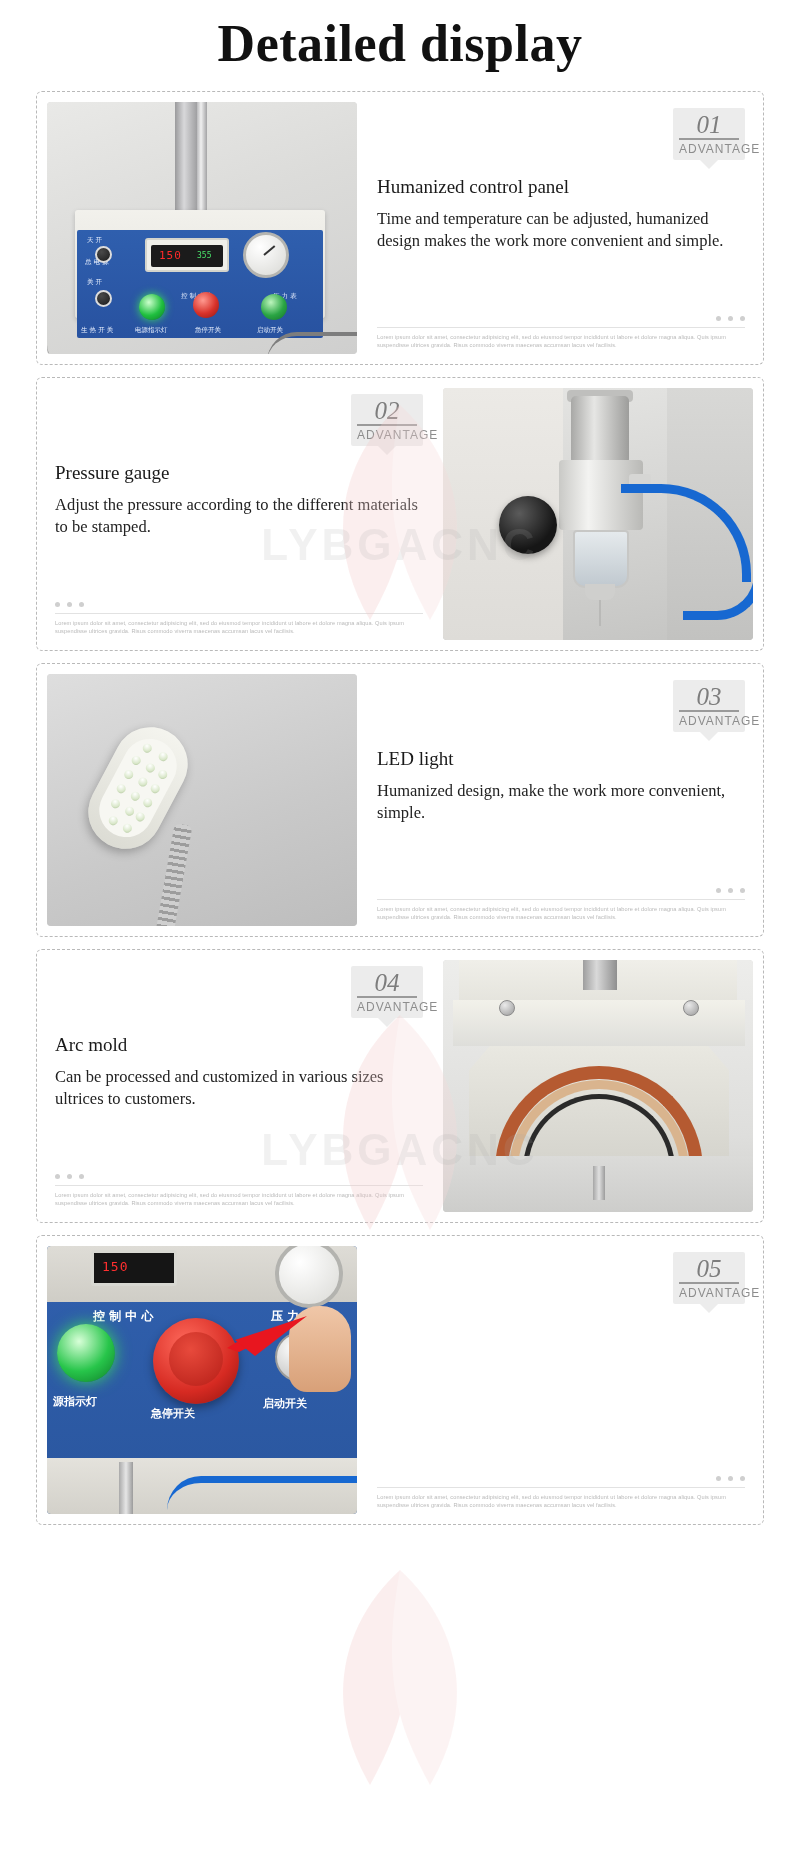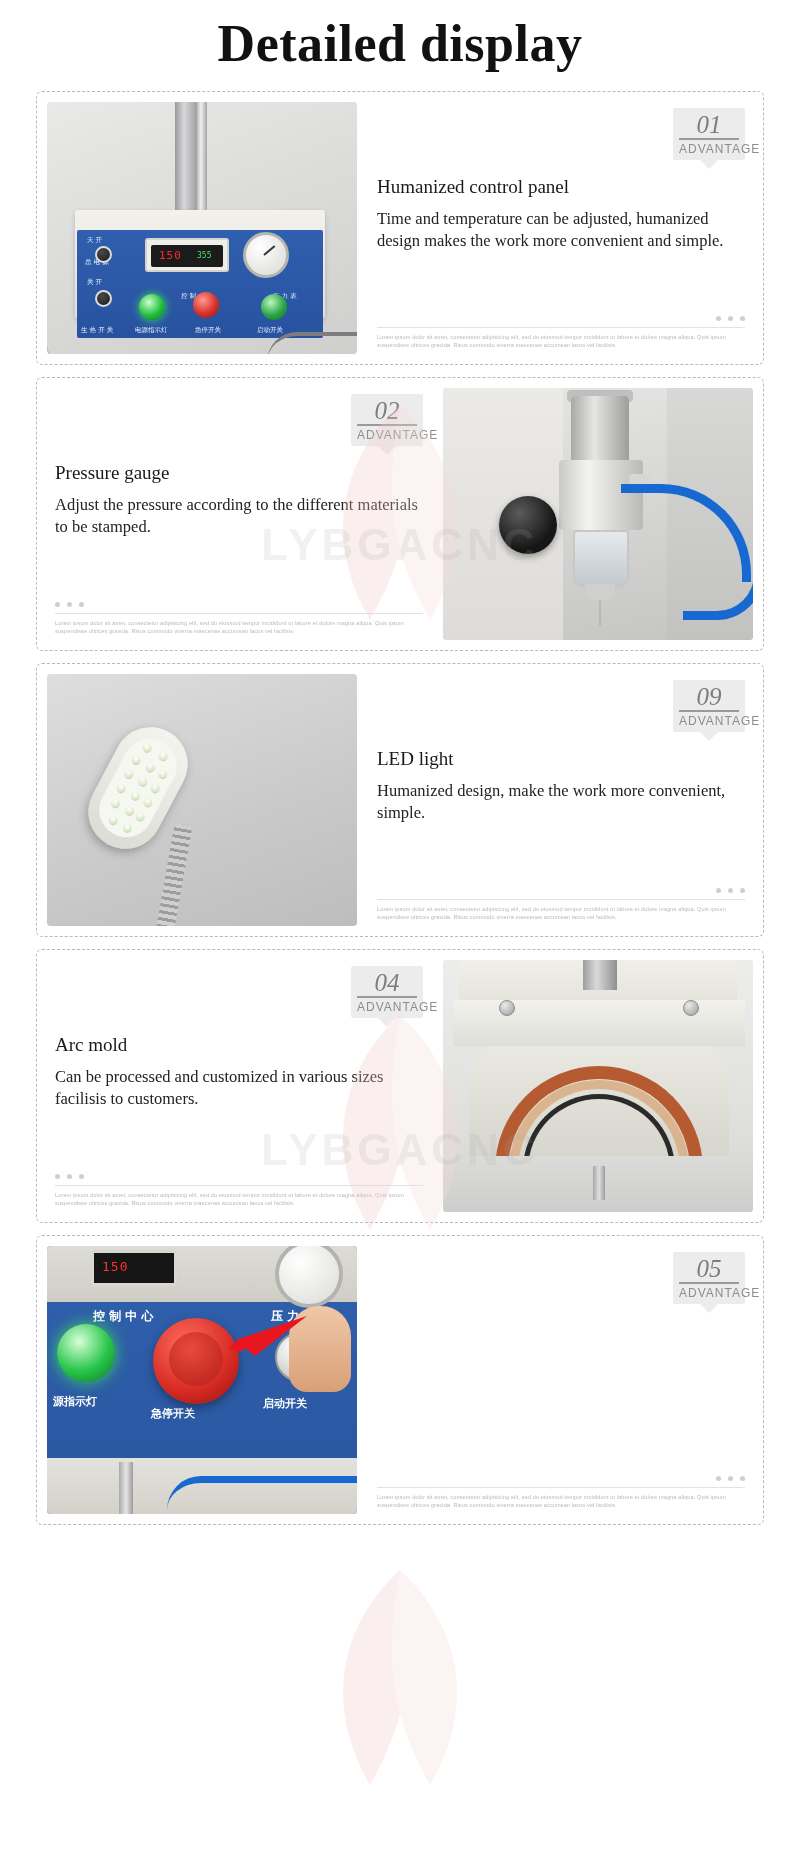--- a/index.html
+++ b/index.html
@@ -391,21 +391,21 @@
             <div class="m3-led" style="left:38px; top:72px;"></div>
             <div class="m3-led" style="left:16px; top:88px;"></div>
             <div class="m3-led" style="left:32px; top:88px;"></div>
           </div>
         </div>
       </div>
     </div>
     <div class="content">
       <div class="badge-wrap left">
         <div class="badge badge-bg">
-          <span class="num">09</span>
+          <span class="num">03</span>
           <span class="adv">ADVANTAGE</span>
         </div>
       </div>
       <div class="head align-left">LED light</div>
       <p class="desc align-left">Humanized design, make the work more convenient, simple.</p>
       <div class="dots right">
         <span class="dot"></span>
         <span class="dot"></span>
         <span class="dot"></span>
       </div>
@@ -432,21 +432,21 @@
       </div>
     </div>
     <div class="content">
       <div class="badge-wrap right">
         <div class="badge badge-bg">
           <span class="num">04</span>
           <span class="adv">ADVANTAGE</span>
         </div>
       </div>
       <div class="head align-left">Arc mold</div>
-      <p class="desc align-left">Can be processed and customized in various sizes facilisis to customers.</p>
+      <p class="desc align-left">Can be processed and customized in various sizes ultrices to customers.</p>
       <div class="dots">
         <span class="dot"></span>
         <span class="dot"></span>
         <span class="dot"></span>
       </div>
       <div class="rule"></div>
       <div class="fineprint">Lorem ipsum dolor sit amet, consectetur adipisicing elit, sed do eiusmod tempor incididunt ut labore et dolore magna aliqua. Quis ipsum suspendisse ultrices gravida. Risus commodo viverra maecenas accumsan lacus vel facilisis.</div>
     </div>
   </div>
 

